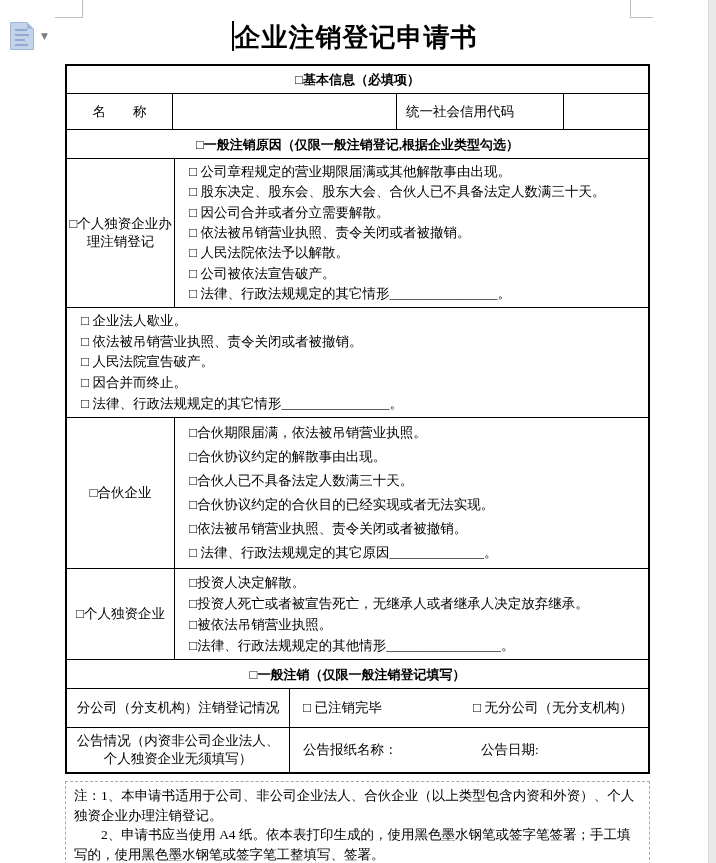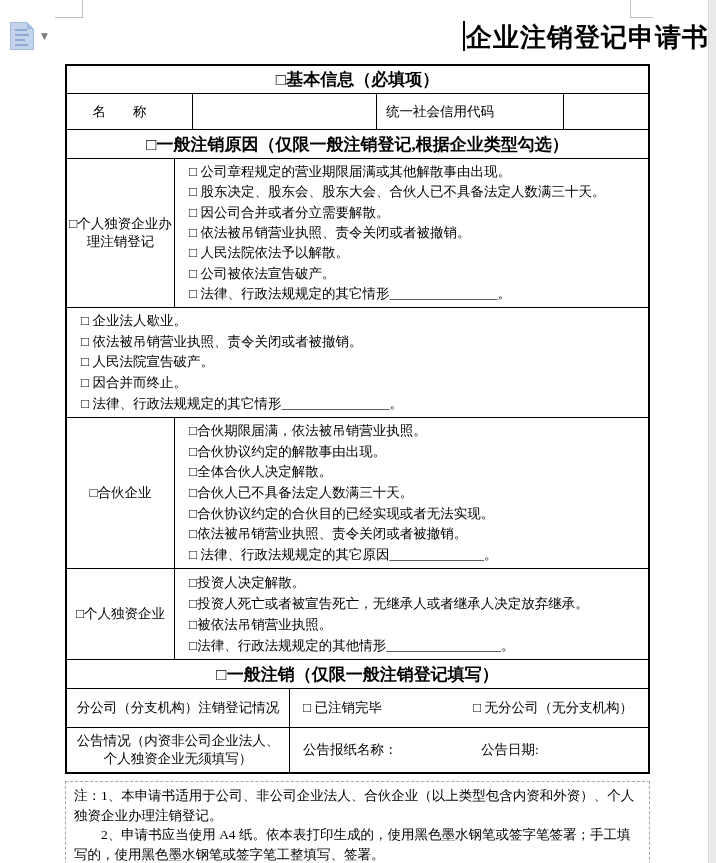--- a/index.html
+++ b/index.html
@@ -45,49 +45,49 @@
     position: absolute; left: 4px; height: 2px; background: #8fa9d0;
   }
   .paste-arrow {
     font-size: 9px; color: #7a7a7a; line-height: 1;
     font-family: "DejaVu Sans", sans-serif;
   }
 
   
   .doc-title-wrap {
     position: absolute; left: 0; top: 20px; width: 709px;
-    text-align: right;
+    text-align: center;
   }
   .doc-title {
     display: inline-block;
     font-size: 26px; font-weight: bold; letter-spacing: 1px;
   }
   .caret {
     display: inline-block; width: 0; height: 30px;
     border-left: 2px solid #000; vertical-align: -5px; margin-right: 1px;
   }
 
   
   .form {
     position: absolute; left: 65px; top: 64px; width: 585px;
     border: 2px solid #000;
     font-size: 13.5px;
   }
   .row { display: flex; border-top: 1px solid #000; }
   .row:first-child { border-top: none; }
   .sec-header {
     display: block; text-align: center; font-weight: bold;
-    font-size: 17px;
+    font-size: 13px;
   }
   .sec-h1 { height: 27px; line-height: 27px; }
   .sec-h2 { height: 29px; line-height: 29px; }
   .cell { border-left: 1px solid #000; }
   .cell:first-child { border-left: none; }
 
-  .basic-row { height: 36px; gap: 20px; }
+  .basic-row { height: 36px; }
   .basic-row .cell { display: flex; align-items: center; }
   .c-name-label   { width: 105px; justify-content: center; }
   .c-name-value   { flex: 1; }
   .c-code-label   { width: 167px; padding-left: 9px; }
   .c-code-value   { width: 85px; }
 
   .reason-row .reason-label {
     width: 108px; flex: 0 0 108px;
     display: flex; align-items: center; justify-content: center;
     text-align: center; padding: 0 1px;
@@ -186,21 +186,20 @@
         <div class="opt">□ 因合并而终止。</div>
         <div class="opt">□ 法律、行政法规规定的其它情形________________。</div>
       </div>
     </div>
 
     <div class="row reason-row g3">
       <div class="reason-label">□合伙企业</div>
       <div class="reason-opts">
         <div class="opt">□合伙期限届满，依法被吊销营业执照。</div>
         <div class="opt">□合伙协议约定的解散事由出现。</div>
-        <div class="opt">□全体合伙人决定解散。</div>
         <div class="opt">□合伙人已不具备法定人数满三十天。</div>
         <div class="opt">□合伙协议约定的合伙目的已经实现或者无法实现。</div>
         <div class="opt">□依法被吊销营业执照、责令关闭或者被撤销。</div>
         <div class="opt">□ 法律、行政法规规定的其它原因______________。</div>
       </div>
     </div>
 
     <div class="row reason-row g4">
       <div class="reason-label">□个人独资企业</div>
       <div class="reason-opts">

